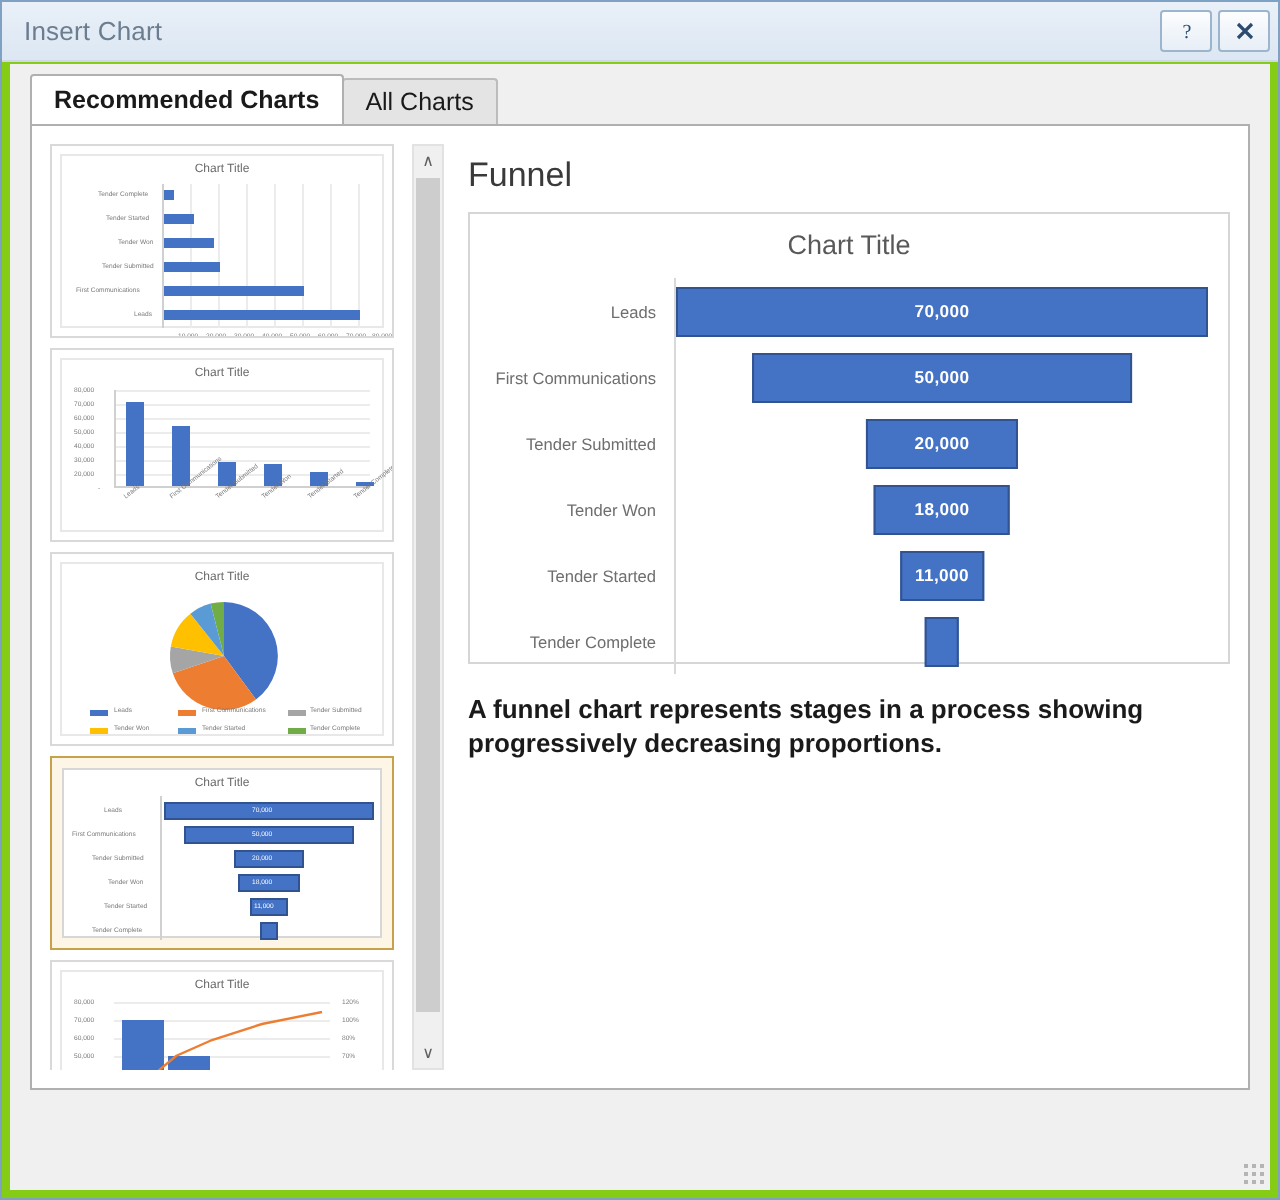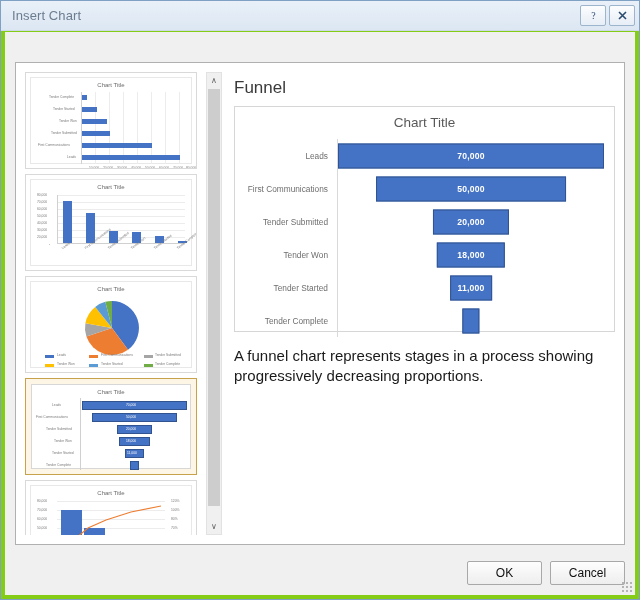--- a/index.html
+++ b/index.html
@@ -202,24 +202,24 @@
     background: #4472c4;
     border: 1px solid #31538f;
     display: flex; align-items: center; justify-content: center;
   }
   .funnel-val {
     font-size: 8.6px; color: #ffffff; font-weight: 600;
     letter-spacing: .2px;
   }
   .desc {
     margin: 14px 6px 11px 6px;
-    font-size: 15px;
+    font-size: 13px;
     line-height: 1.32;
     color: #1a1a1a;
-    font-weight: 400;
+    font-weight: 700;
     max-width: 360px;
   }
 
   
   .footer {
     position: absolute;
     right: 10px; bottom: 10px;
     display: flex; gap: 8px;
   }
   .btn {
@@ -254,20 +254,28 @@
     </div>
     <div class="tb-btn tb-close">
       <svg width="11" height="11" viewBox="0 0 11 11">
         <path d="M2,2 L9,9 M9,2 L2,9" stroke="#2b4c70" stroke-width="1.6" fill="none"></path>
       </svg>
     </div>
   </div>
 
   <div class="client">
 
+    <div class="tabstrip">
+      <div class="tab active">
+        <span>Recommended Charts</span>
+      </div>
+      <div class="tab">
+        <span>All Charts</span>
+      </div>
+    </div>
 
     <div class="body-panel">
 
       <div class="thumb-list">
 
         <div class="thumb">
           <div class="thumb-inner">
             <div class="thumb-title">Chart Title</div>
             <div class="mini-axis" style="left:50px;top:14px;width:1px;height:72px;"></div>
             <div class="mini-grid" style="left:64px;top:14px;height:72px;"></div>
@@ -484,24 +492,16 @@
             </div>
 
           </div>
         </div>
 
         <div class="desc">A funnel chart represents stages in a process showing progressively decreasing proportions.</div>
       </div>
 
     </div>
 
-    <div class="footer">
-      <div class="btn">
-        <span>OK</span>
-      </div>
-      <div class="btn">
-        <span>Cancel</span>
-      </div>
-    </div>
 
     <div class="grip"></div>
   </div>
 </div>
 
 </body></html>

